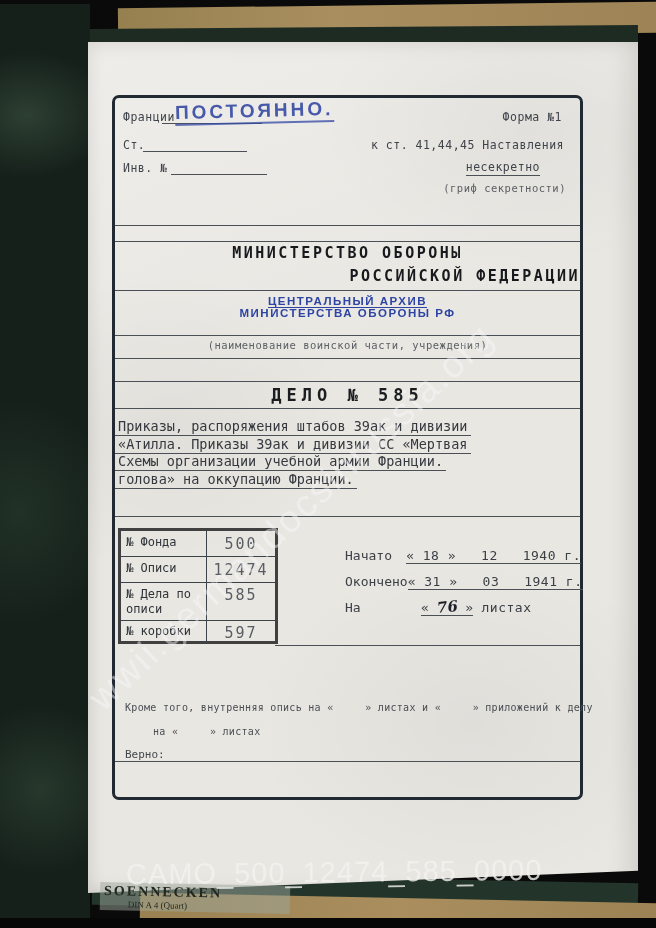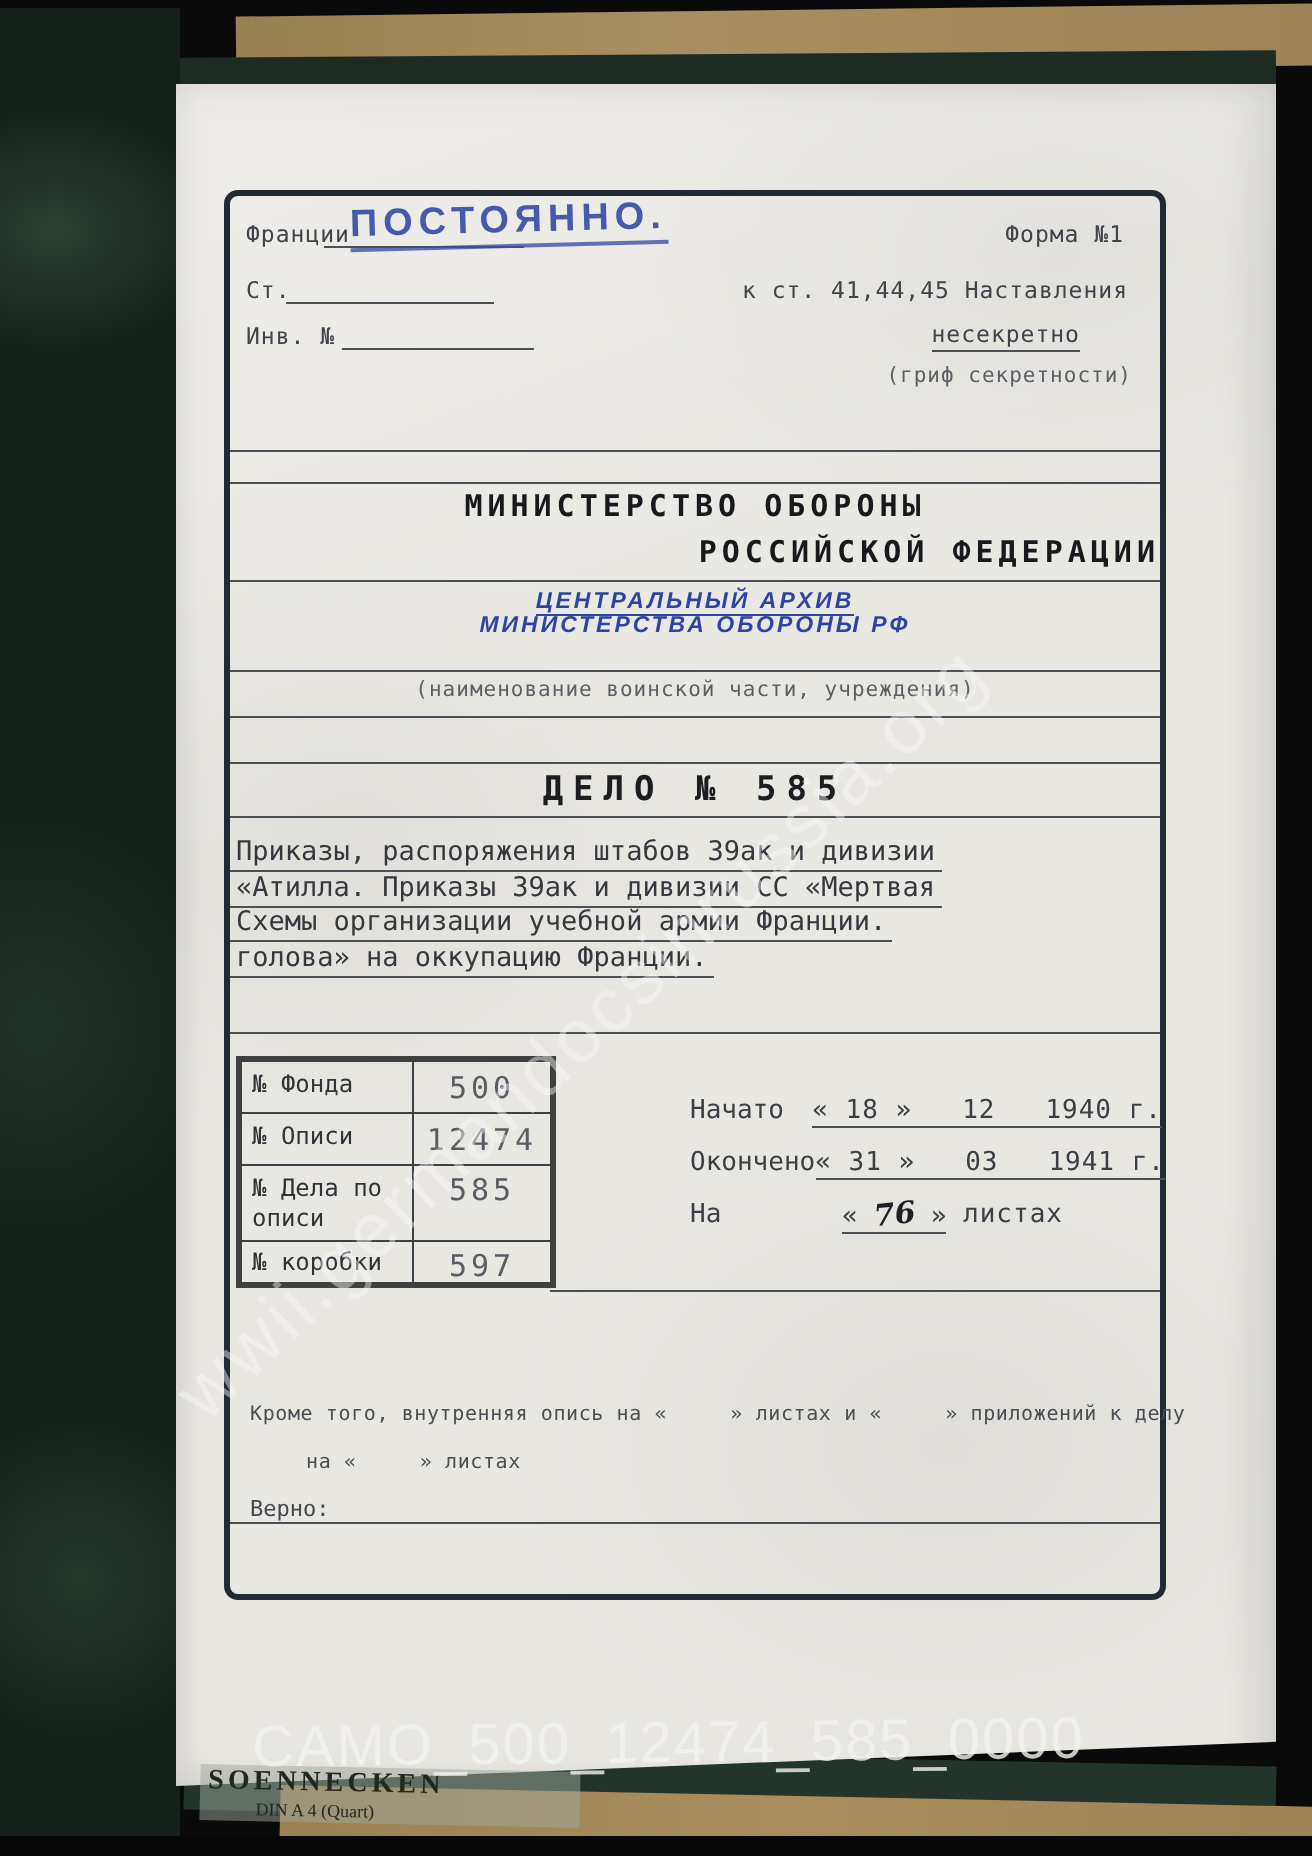--- a/index.html
+++ b/index.html
@@ -131,21 +131,21 @@
       <div class="rule" style="top:260px;"></div>
       <div class="rule" style="top:283px;"></div>
       <div class="rule" style="top:310px;"></div>
       <div class="rule" style="top:418px;"></div>
       <div class="rule" style="top:547px;left:160px;"></div>
       <div class="rule" style="top:663px;"></div>
 
       <div class="title-line" style="top:146px;">МИНИСТЕРСТВО ОБОРОНЫ</div>
       <div class="title-line" style="top:169px;text-align:right;">РОССИЙСКОЙ ФЕДЕРАЦИИ</div>
 
-      <div class="abs stamp-arch" style="left:0;right:0;top:197px;font-style:italic;">
+      <div class="abs stamp-arch" style="left:0;right:0;top:197px;">
         <span style="border-bottom:1.5px solid #2d44a2;">ЦЕНТРАЛЬНЫЙ АРХИВ</span><br>
         <span>МИНИСТЕРСТВА ОБОРОНЫ РФ</span>
       </div>
 
       <div class="abs t tiny center" style="top:241px;">(наименование воинской части, учреждения)</div>
 
       <div class="delo" style="top:287px;">ДЕЛО № 585</div>
 
       <div class="descr t">
         <div><span>Приказы, распоряжения штабов 39ак и дивизии</span></div>

